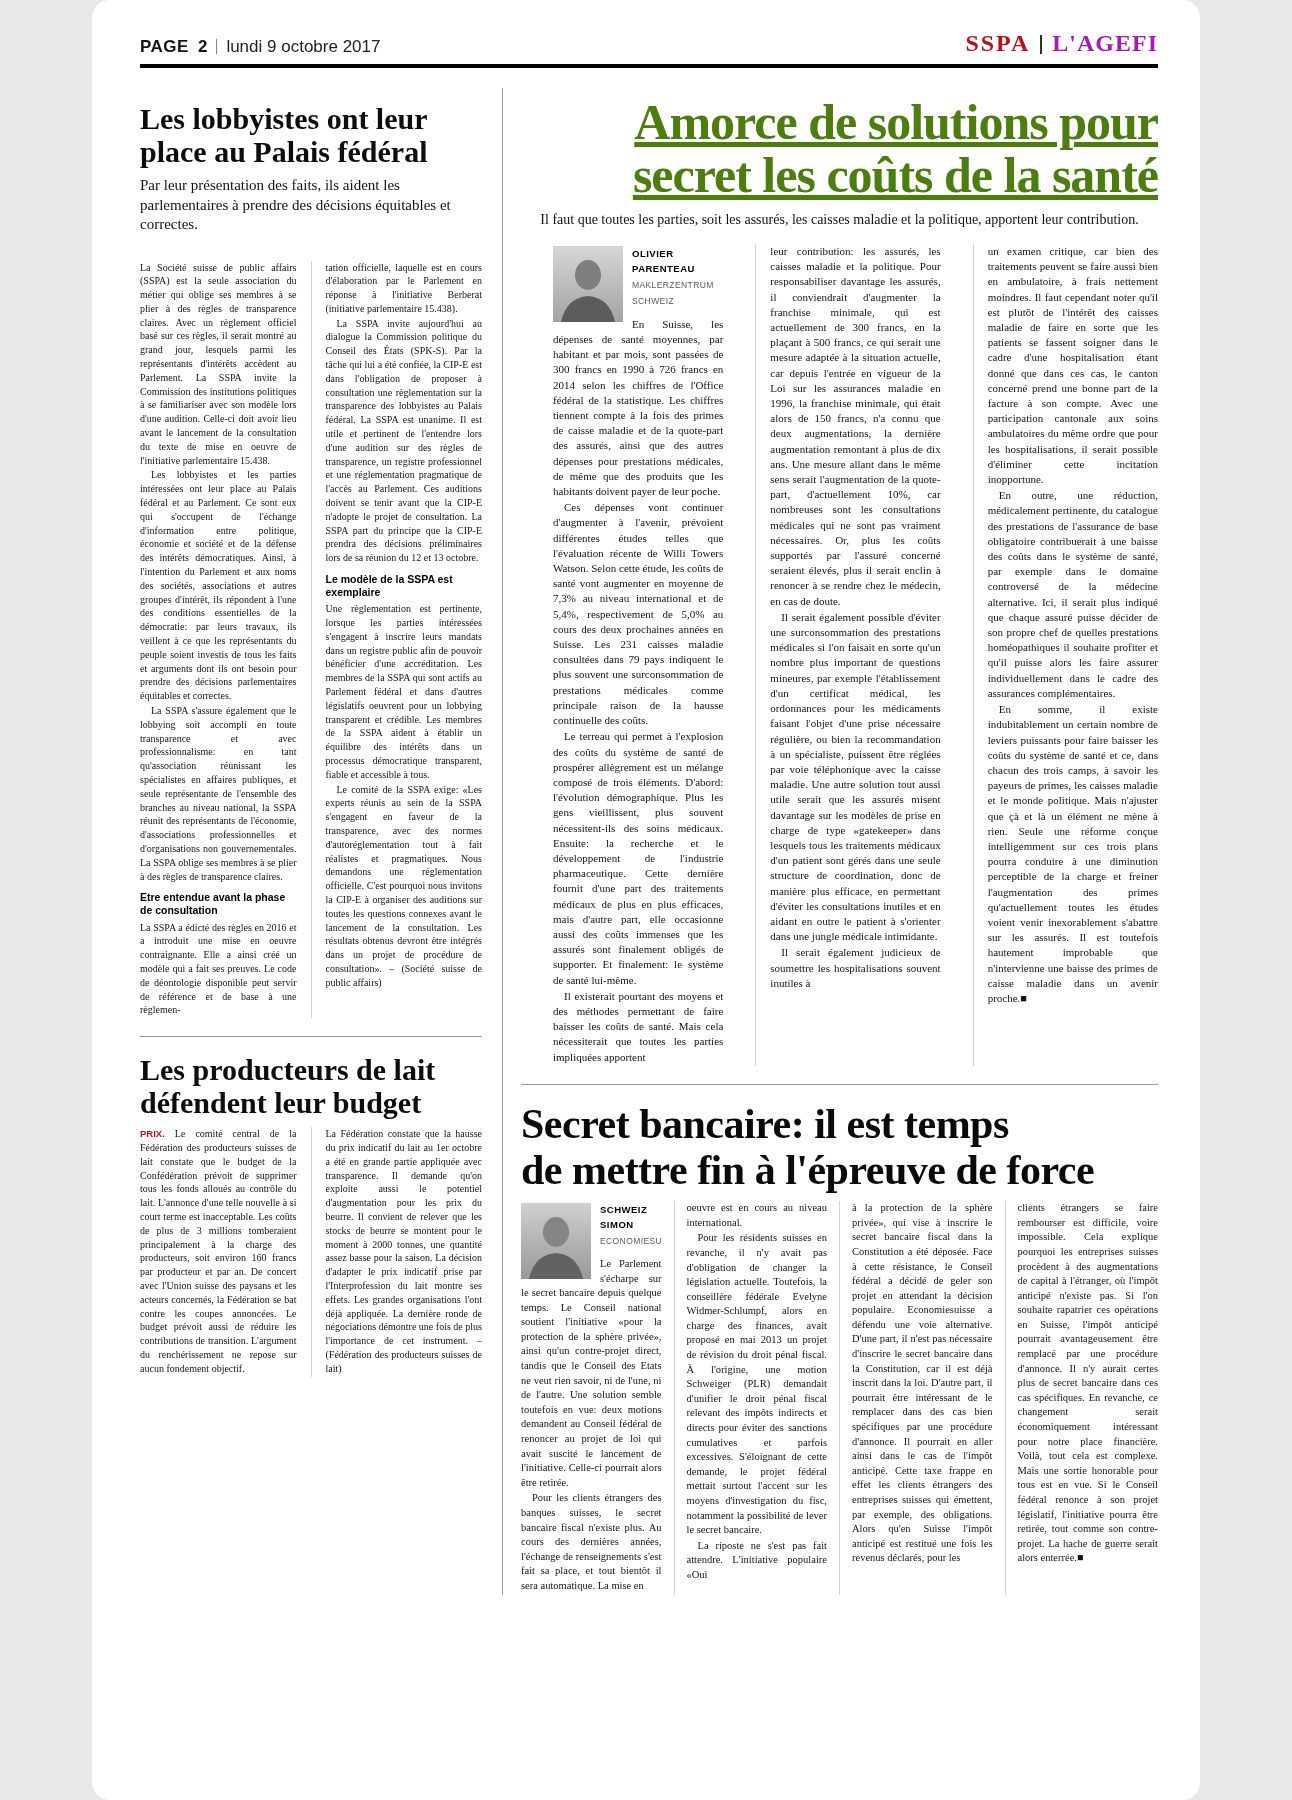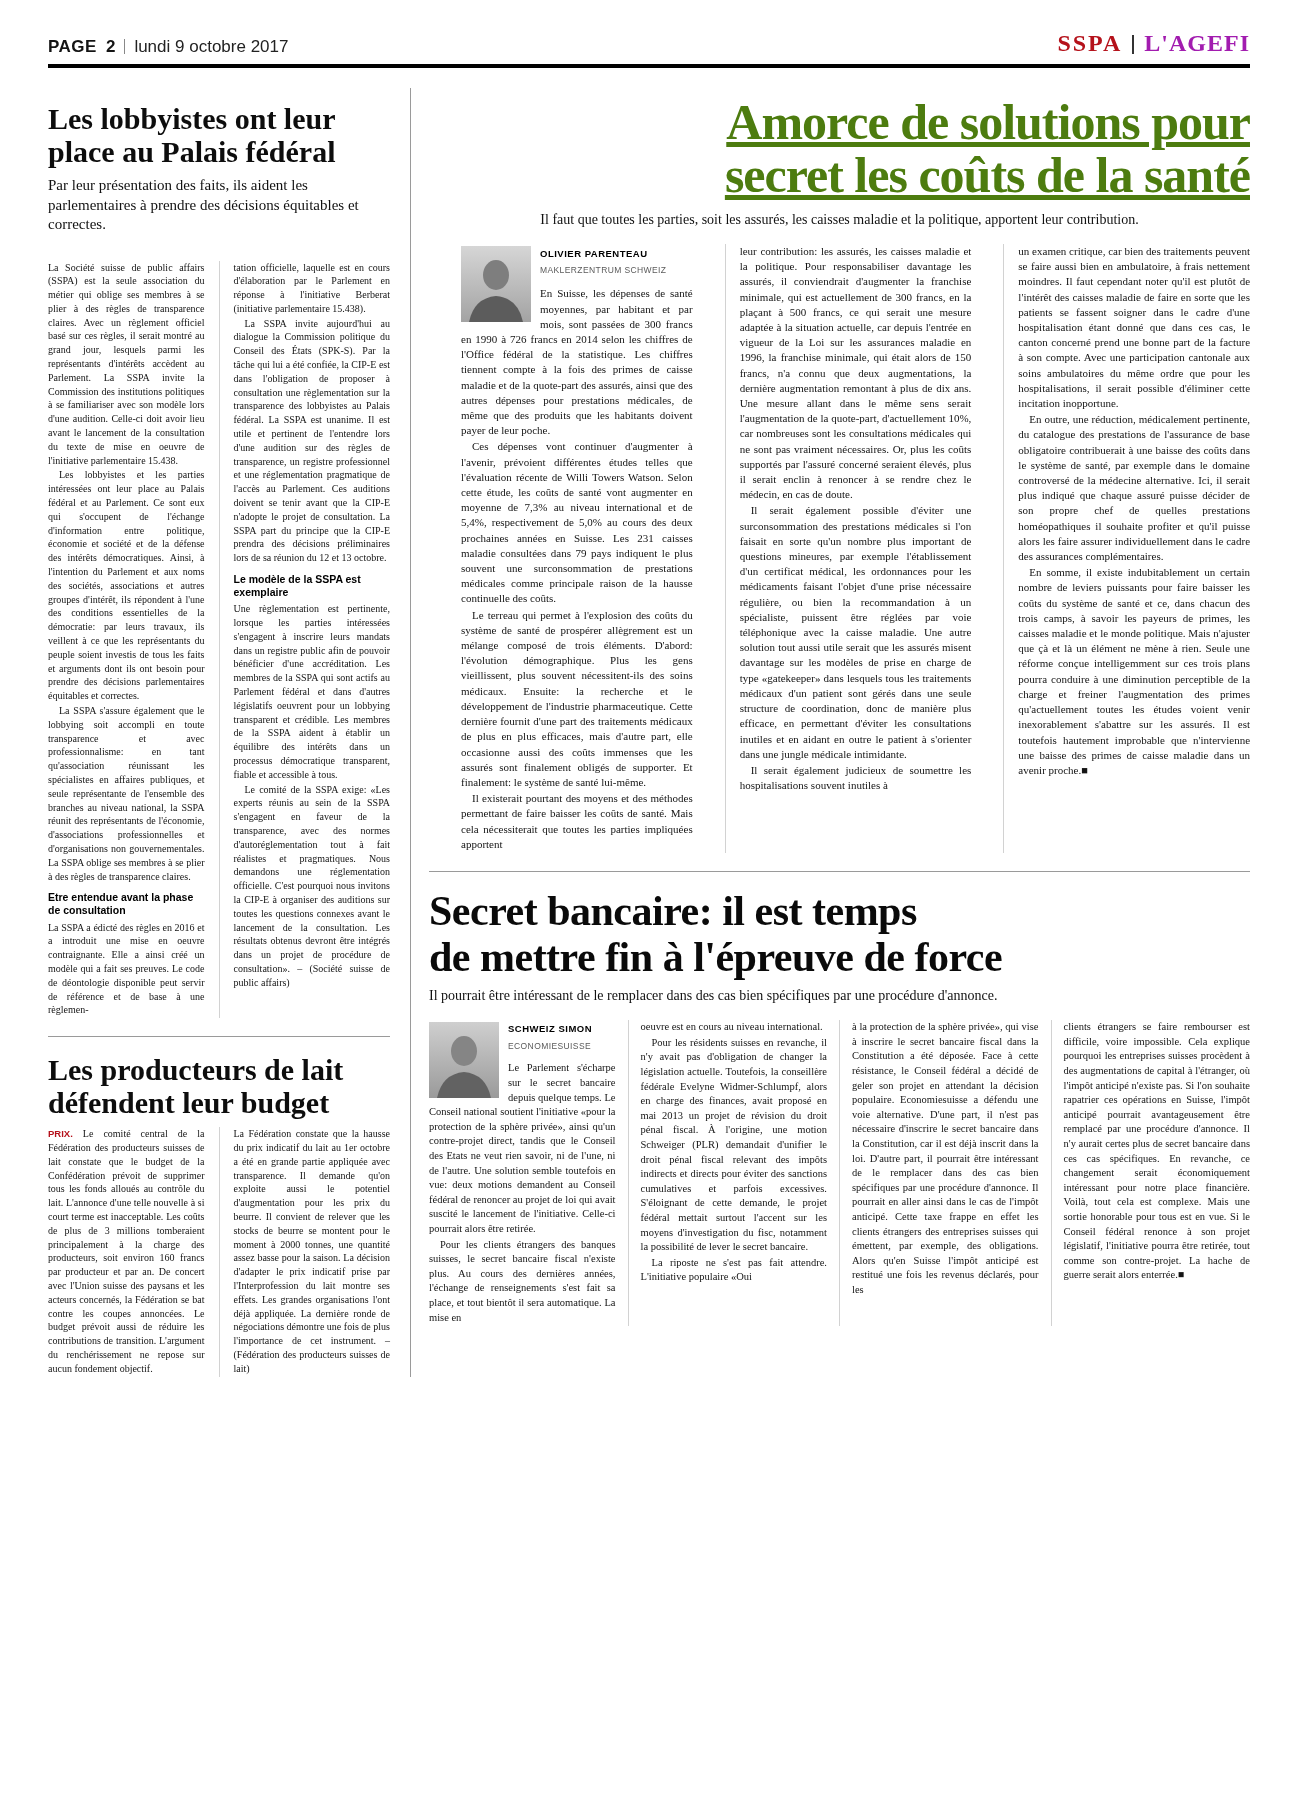--- a/index.html
+++ b/index.html
@@ -1,22 +1,23 @@
 <!DOCTYPE html>
 <html lang="fr"><head>
 <meta charset="utf-8">
 <style>
   html,body{margin:0;padding:0;background:#e9e9e9;}
   .page{
     box-sizing:border-box;
-    width:1292px;min-height:1800px;
+    width:1108px;min-height:1800px;
     margin:0 auto;background:#ffffff;
     padding:30px 42px 46px 48px;
     font-family:"Liberation Serif", serif;
     color:#141414;
+    border-radius:18px;
   }
   
   .topbar{display:flex;justify-content:space-between;align-items:flex-end;
     border-bottom:4px solid #000;padding-bottom:7px;}
   .topbar-left{font-family:"Liberation Sans", sans-serif;font-size:17px;display:flex;align-items:baseline;gap:9px;}
   .pg-label{font-weight:bold;letter-spacing:.5px;}
   .pg-num{font-weight:bold;}
   .tb-sep{display:inline-block;width:1px;height:15px;background:#888;transform:translateY(2px);}
   .pg-date{color:#222;}
   .topbar-right{display:flex;align-items:baseline;gap:10px;font-family:"Liberation Serif", serif;}
@@ -175,21 +176,20 @@
         </div>
       </article>
 
       <hr class="divider">
 
       <article class="art-bancaire">
         <h1 class="bancaire-headline">
           <span class="hl">Secret bancaire: il est temps</span>
           <span class="hl">de mettre fin à l'épreuve de force</span>
         </h1>
-        <p class="bancaire-standfirst">Il pourrait être intéressant de le remplacer dans des cas bien spécifiques par une procédure d'annonce.</p>
         <div class="cols">
           <div class="col">
             <div class="headshot">
               <svg viewBox="0 0 70 76" xmlns="http://www.w3.org/2000/svg" aria-hidden="true">
                 <defs>
                   <linearGradient id="hs2" x1="0" y1="0" x2="0" y2="1">
                     <stop offset="0" stop-color="#cfcfcf"></stop>
                       <stop offset="1" stop-color="#9a9a9a"></stop>
                   </linearGradient>
                 </defs>

